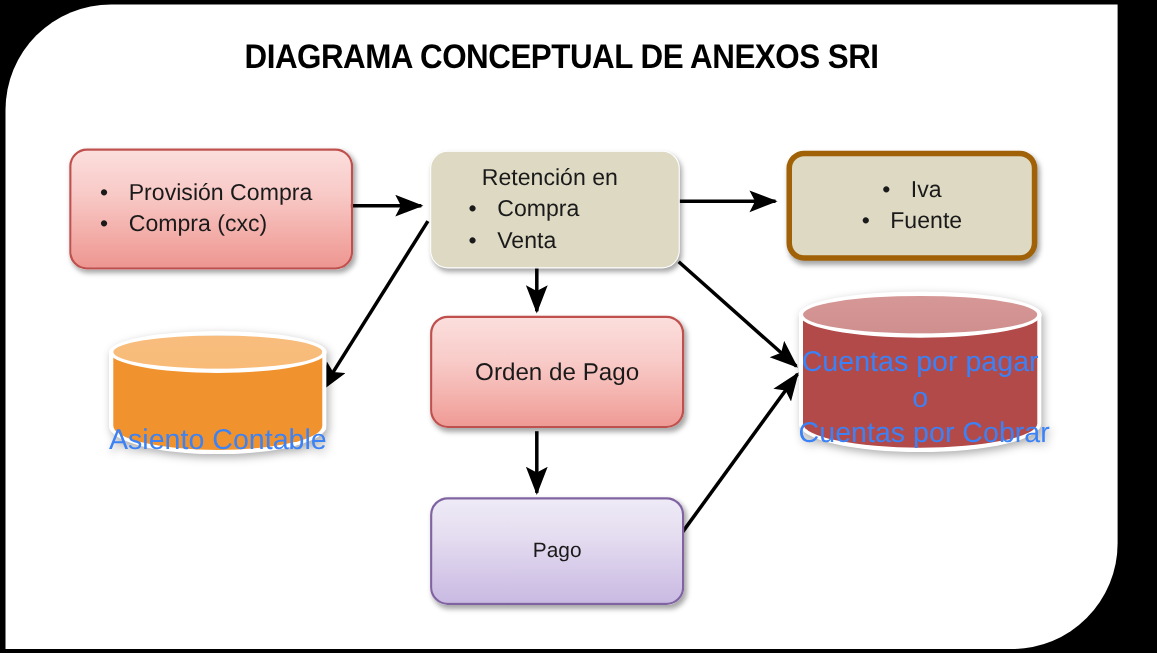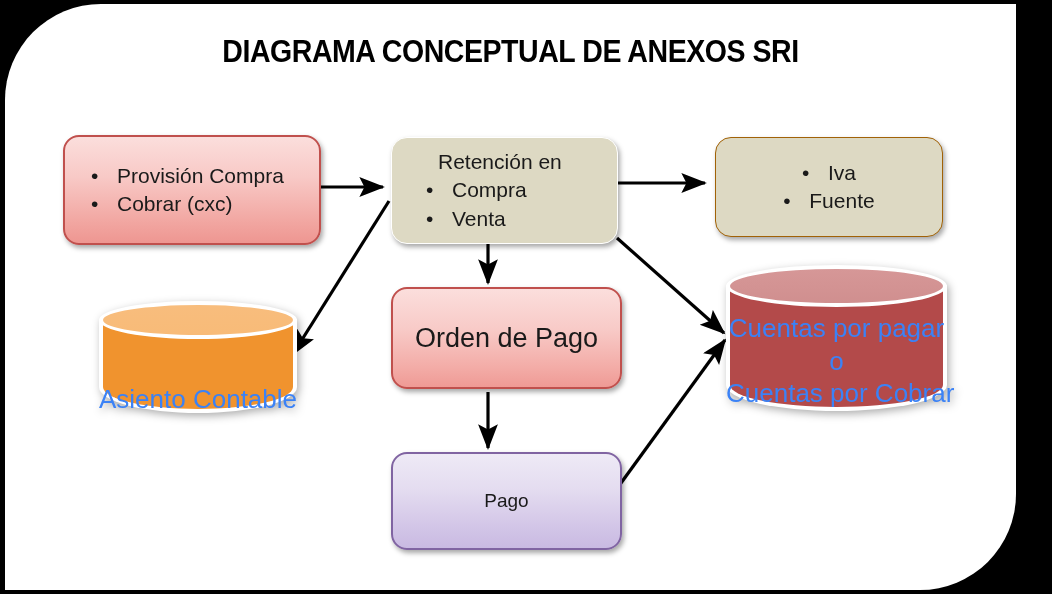--- a/index.html
+++ b/index.html
@@ -100,37 +100,37 @@
     border: 1px solid #ffffff;
     background: #ddd9c3;
     padding-left: 34px;
   }
   #box-retencion .plain-line,
   #box-retencion .bullet-line { font-size: 21px; }
 
   
   #box-ivafuente {
     left: 710px; top: 133px; width: 228px; height: 100px;
-    border: 1px solid #a16207;
+    border: 5px solid #a16207;
     background: #ddd9c3;
     align-items: center;
   }
   #box-ivafuente .inner { text-align: center; }
   #box-ivafuente .bullet-line { display: block; text-align: center; }
 
   
   #box-orden {
     left: 386px; top: 283px; width: 231px; height: 102px;
     border: 2px solid #c0504d;
     background: linear-gradient(180deg, #fbdedc 0%, #f8cbc8 40%, #f3aca7 80%, #ef9a95 100%);
     align-items: center;
   }
   #box-orden .inner { text-align: center; }
   #box-orden .title-line {
-    font-size: 27px;
+    font-size: 22px;
     color: #1a1a1a;
     line-height: 1.2;
   }
   #box-orden .sub-line {
     font-size: 14px;
     color: #1a1a1a;
     letter-spacing: -0.4px;
     margin-top: 4px;
   }
   #box-orden .sub-line .bigparen { font-size: 21px; }
@@ -241,21 +241,21 @@
 
       <line x1="608" y1="490" x2="720" y2="336" stroke="#000000" stroke-width="3.2" marker-end="url(#ah)"></line>
     </svg>
 
     <div class="rbox" id="box-provision">
       <div class="inner">
         <span class="bullet-line">
           <span class="bul">•</span><span>Provisión Compra</span>
         </span>
         <span class="bullet-line">
-          <span class="bul">•</span><span>Cobrar (cxc)</span>
+          <span class="bul">•</span><span>Compra (cxc)</span>
         </span>
       </div>
     </div>
 
     <div class="rbox" id="box-retencion">
       <div class="inner">
         <span class="plain-line" style="padding-left:12px;">Retención en</span>
         <span class="bullet-line">
           <span class="bul">•</span><span>Compra</span>
         </span>

